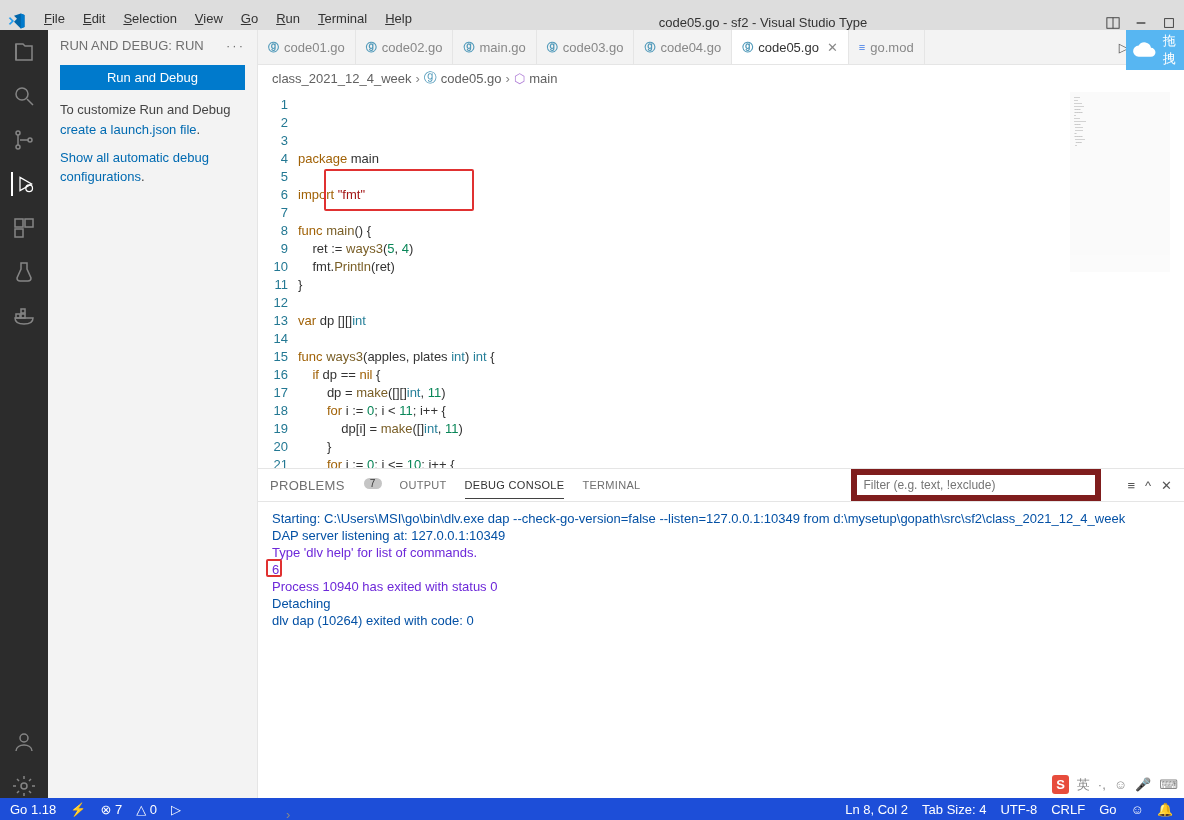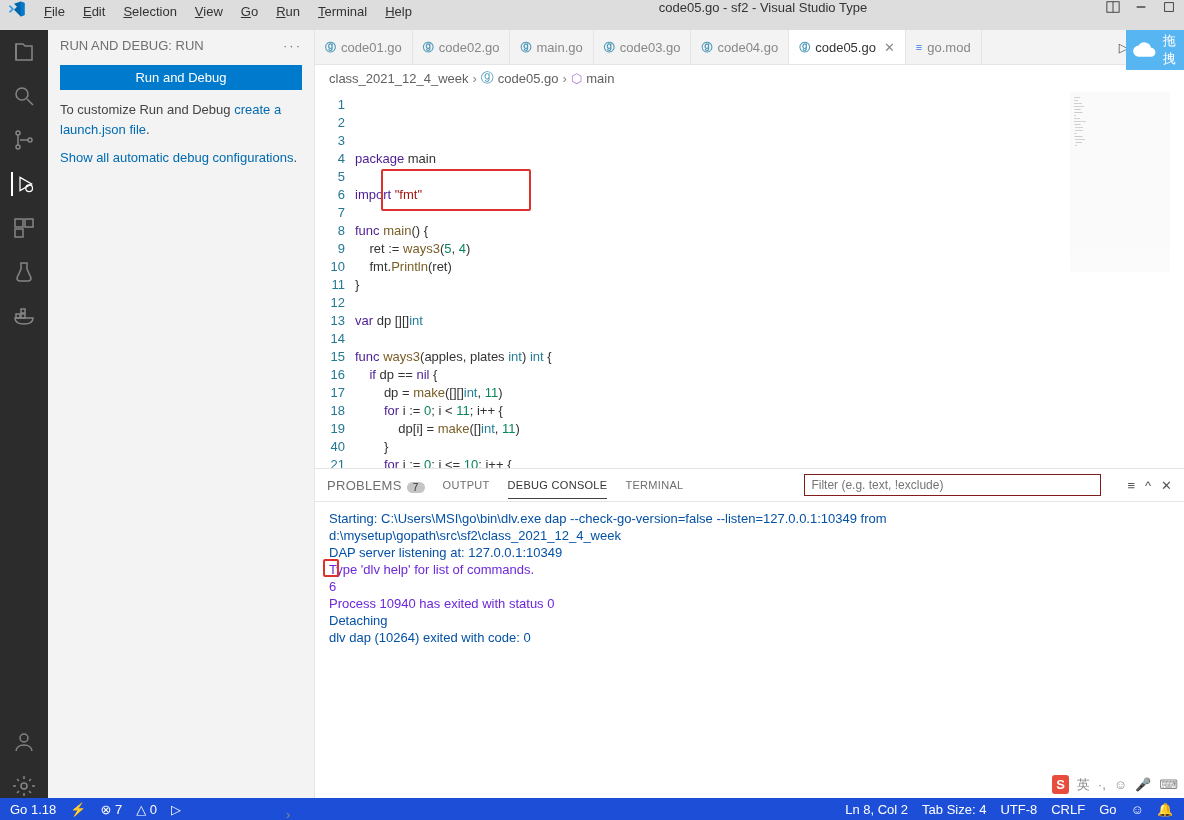--- a/index.html
+++ b/index.html
@@ -1,30 +1,30 @@
 <!DOCTYPE html>
 <html><head>
 <meta charset="utf-8">
 <style>
 *{margin:0;padding:0;box-sizing:border-box;font-family:"Segoe UI",Arial,sans-serif;font-size:13px}
 body{width:1184px;height:820px;background:#fff;color:#333;overflow:hidden;position:relative}
-.titlebar{height:30px;background:#ddd;display:flex;align-items:flex-start;padding:0 8px}
+.titlebar{height:30px;background:#ddd;display:flex;align-items:flex-end;padding:0 8px}
 .titlebar .vs-logo{width:18px;height:18px;margin-right:10px}
 .titlebar .menu{display:flex;gap:2px}
 .titlebar .menu span{padding:4px 8px;cursor:default;color:#333}
 .titlebar .menu span u{text-decoration:underline}
 .titlebar .title{flex:1;text-align:center;color:#333}
 .titlebar .winctrl{display:flex;gap:14px;align-items:center}
 .titlebar .winctrl div{width:14px;height:14px;cursor:default}
 .main{display:flex;height:calc(100% - 30px - 22px)}
 .activitybar{width:48px;background:#2c2c2c;display:flex;flex-direction:column;align-items:center;padding-top:10px;gap:20px}
 .activitybar .ic{width:24px;height:24px;color:#858585;cursor:default;display:flex;align-items:center;justify-content:center}
 .activitybar .ic.active{color:#fff;border-left:2px solid #fff;margin-left:-2px;padding-left:2px}
 .activitybar .spacer{flex:1}
-.sidebar{width:267px;background:#f3f3f3;border-right:1px solid #e5e5e5;display:flex;flex-direction:column}
+.sidebar{width:210px;background:#f3f3f3;border-right:1px solid #e5e5e5;display:flex;flex-direction:column}
 .sidebar-header{display:flex;align-items:center;justify-content:space-between;padding:8px 12px;color:#6f6f6f;font-size:11px;text-transform:uppercase}
 .run-btn{margin:4px 12px 10px;background:#007acc;color:#fff;text-align:center;padding:5px 0;cursor:default}
 .sidebar-text{padding:0 12px 8px;font-size:12.5px;color:#444;line-height:1.5}
 .sidebar-text a{color:#006ab1;text-decoration:none}
 .editor-area{flex:1;display:flex;flex-direction:column;min-width:0}
 .tabs{display:flex;background:#f3f3f3;height:35px;border-bottom:1px solid #e5e5e5;overflow:hidden;align-items:stretch}
 .tab{display:flex;align-items:center;padding:0 10px;gap:5px;color:#888;border-right:1px solid #e5e5e5;cursor:default;font-size:13px;white-space:nowrap}
 .tab.active{background:#fff;color:#333}
 .tab .go-ic{color:#519aba;font-size:11px;font-weight:bold}
 .tab .mod-ic{color:#3b78e7;font-size:11px}
@@ -32,33 +32,33 @@
 .tabs-actions{margin-left:auto;display:flex;align-items:center;gap:10px;padding:0 10px;color:#555}
 .breadcrumb{display:flex;align-items:center;gap:4px;padding:4px 14px;color:#616161;font-size:12.5px;border-bottom:1px solid transparent}
 .breadcrumb .sep{color:#888}
 .editor-split{flex:1;display:flex;flex-direction:column;min-height:0}
 .editor{flex:1;display:flex;font-family:Consolas,monospace;font-size:13px;overflow:hidden;position:relative}
 .gutter{width:40px;text-align:right;color:#237893;padding:4px 10px 0 0;line-height:18px;user-select:none}
 .gutter div{height:18px}
 .code{flex:1;padding-top:4px;line-height:18px;white-space:pre;position:relative}
 .code .line{height:18px}
 .code .cl{color:#333}
-.kw{color:#4c1d95}
+.kw{color:#a16207}
 .str{color:#a31515}
 .fn{color:#795e26}
 .num{color:#098658}
 .typ{color:#267f99}
 .redbox{position:absolute;border:2px solid #e03131;border-radius:2px;pointer-events:none}
 .minimap{position:absolute;right:14px;top:0;width:100px;height:180px;background:#fafafa;opacity:.8;font-size:2px;line-height:3px;padding:4px;overflow:hidden;color:#999}
 .panel{border-top:1px solid #e5e5e5;display:flex;flex-direction:column;height:330px;background:#fff}
 .panel-tabs{display:flex;align-items:center;padding:0 12px;height:33px;gap:18px;border-bottom:1px solid #e5e5e5}
-.panel-tabs .pt{font-size:11px;color:#6f6f6f;cursor:default;text-transform:uppercase;letter-spacing:.3px;display:flex;align-items:flex-end;gap:5px}
+.panel-tabs .pt{font-size:11px;color:#6f6f6f;cursor:default;text-transform:uppercase;letter-spacing:.3px;display:flex;align-items:flex-start;gap:19px}
 .panel-tabs .pt.active{color:#333;border-bottom:1px solid #424242;padding-bottom:7px;margin-bottom:-8px}
 .panel-tabs .badge{background:#c5c5c5;color:#333;border-radius:8px;padding:0 6px;font-size:10px}
-.panel-tabs input{margin-left:auto;border:1px solid #7f1d1d;padding:3px 6px;font-size:12px;width:297px}
+.panel-tabs input{margin-left:auto;border:6px solid #7f1d1d;padding:3px 6px;font-size:12px;width:250px}
 .panel-tabs .pact{color:#555;cursor:default;display:flex;gap:10px;margin-left:8px}
 .console{flex:1;padding:8px 14px;font-family:Consolas,monospace;font-size:12.5px;line-height:17px;overflow:auto}
 .console .blue{color:#0451a5}
 .console .norm{color:#6d28d9}
 .statusbar{height:22px;background:#1d4ed8;color:#fff;display:flex;align-items:center;font-size:12px;padding:0 10px;gap:14px}
 .statusbar .right{margin-left:auto;display:flex;gap:14px}
 .float-right{position:absolute;right:0;top:30px;display:flex;gap:4px;align-items:center;background:#57b6f2;padding:2px 6px;color:#fff;font-size:12px}
 .ime-bar{position:absolute;right:6px;bottom:26px;display:flex;gap:8px;align-items:center;color:#888}
 .ime-bar .sogou{background:#e74c3c;color:#fff;padding:2px 4px;border-radius:3px;font-weight:bold}
 svg{width:100%;height:100%}
@@ -248,21 +248,21 @@
             <div>10</div>
             <div>11</div>
             <div>12</div>
             <div>13</div>
             <div>14</div>
             <div>15</div>
             <div>16</div>
             <div>17</div>
             <div>18</div>
             <div>19</div>
-            <div>40</div>
+            <div>20</div>
             <div>21</div>
           </div>
         <div class="code" id="code">
           <div class="redbox" style="left:26px;top:77px;width:150px;height:42px"></div>
         <div class="line cl"><span class="kw">package</span> main</div><div class="line cl">&nbsp;</div><div class="line cl"><span class="kw">import</span> <span class="str">"fmt"</span></div><div class="line cl">&nbsp;</div><div class="line cl"><span class="kw">func</span> <span class="fn">main</span>() {</div><div class="line cl">    ret := <span class="fn">ways3</span>(<span class="num">5</span>, <span class="num">4</span>)</div><div class="line cl">    fmt.<span class="fn">Println</span>(ret)</div><div class="line cl">}</div><div class="line cl">&nbsp;</div><div class="line cl"><span class="kw">var</span> dp [][]<span class="typ">int</span></div><div class="line cl">&nbsp;</div><div class="line cl"><span class="kw">func</span> <span class="fn">ways3</span>(apples, plates <span class="typ">int</span>) <span class="typ">int</span> {</div><div class="line cl">    <span class="kw">if</span> dp == <span class="kw">nil</span> {</div><div class="line cl">        dp = <span class="fn">make</span>([][]<span class="typ">int</span>, <span class="num">11</span>)</div><div class="line cl">        <span class="kw">for</span> i := <span class="num">0</span>; i &lt; <span class="num">11</span>; i++ {</div><div class="line cl">            dp[i] = <span class="fn">make</span>([]<span class="typ">int</span>, <span class="num">11</span>)</div><div class="line cl">        }</div><div class="line cl">        <span class="kw">for</span> i := <span class="num">0</span>; i &lt;= <span class="num">10</span>; i++ {</div></div>
         <div class="minimap">▬▬▬<br>▬▬<br>▬▬▬▬<br>▬▬▬▬▬<br>&nbsp;▬▬▬<br>&nbsp;▬▬▬▬<br>▬<br>▬▬▬<br>▬▬▬▬▬▬<br>&nbsp;▬▬▬<br>&nbsp;&nbsp;▬▬▬▬<br>&nbsp;&nbsp;▬▬▬▬<br>&nbsp;▬<br>&nbsp;▬▬▬▬<br>&nbsp;&nbsp;▬▬▬▬▬<br>&nbsp;&nbsp;&nbsp;▬▬▬<br>&nbsp;&nbsp;▬</div>
       </div>
 
       <div class="panel">
         <div class="panel-tabs">

